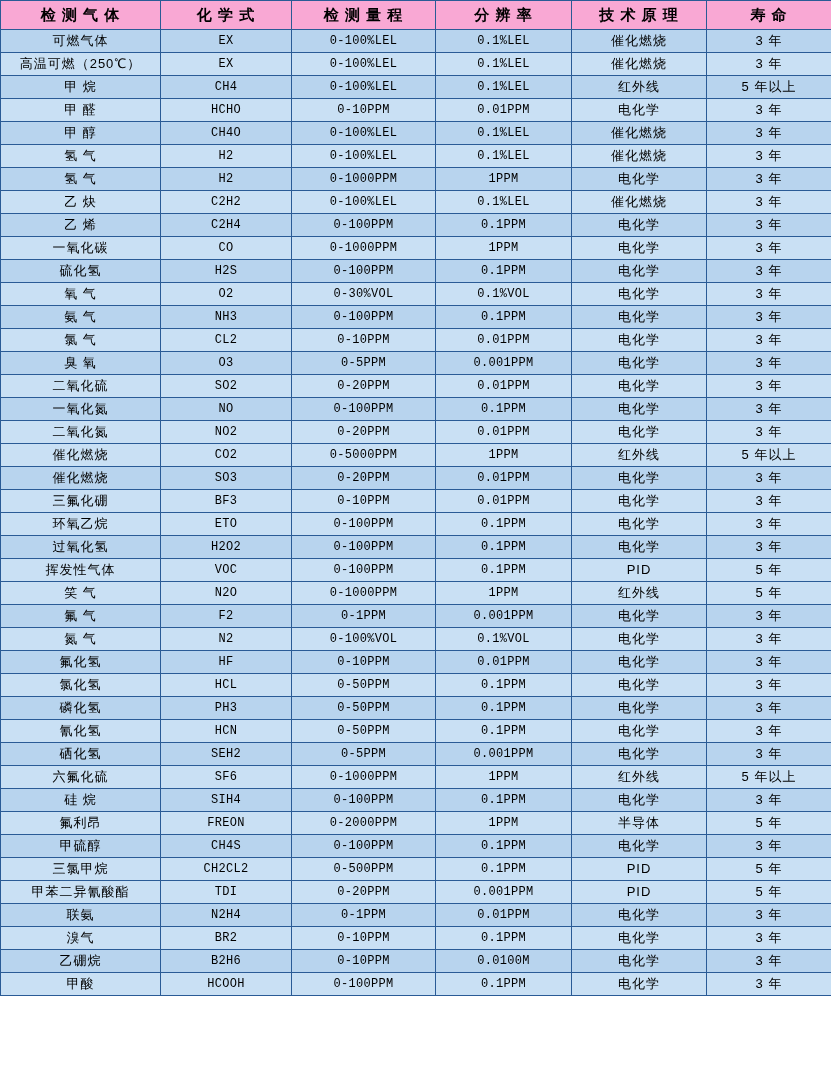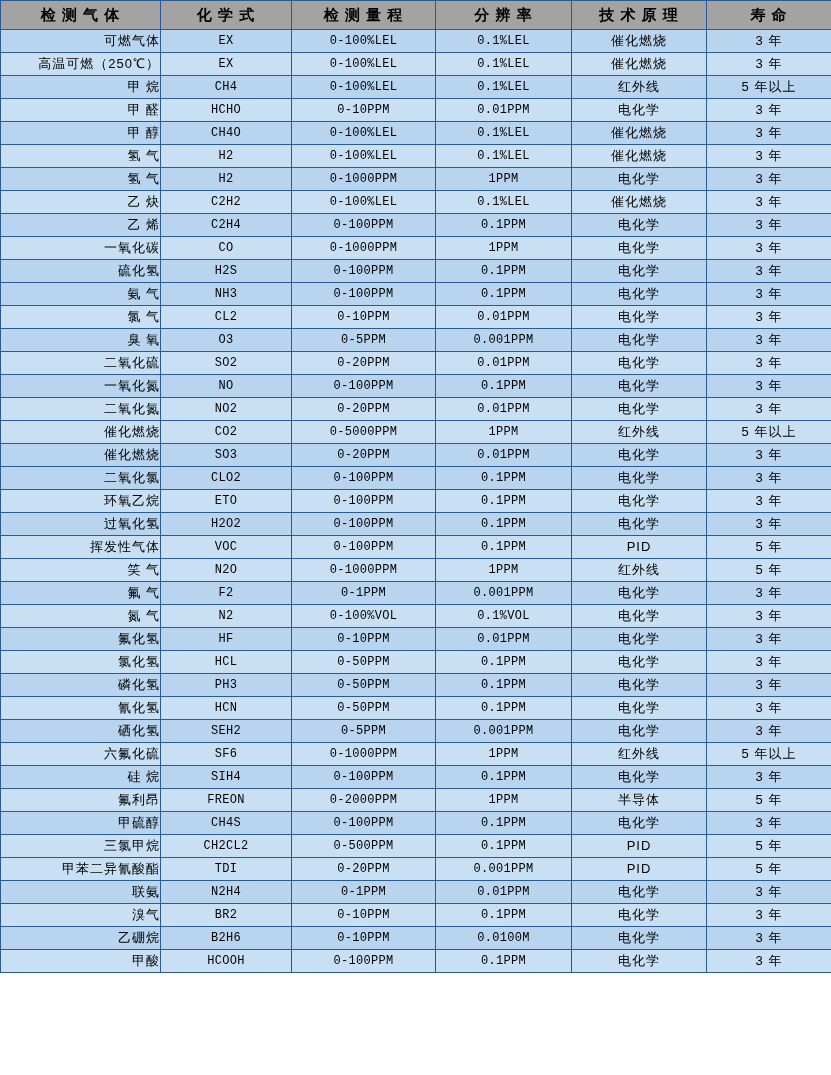--- a/index.html
+++ b/index.html
@@ -32,39 +32,38 @@
     text-align: center;
     vertical-align: middle;
     padding: 0;
     height: 22px;
     line-height: 20px;
     color: #000000;
     white-space: nowrap;
     overflow: hidden;
   }
   table.gas-table thead th {
-    background: #a3a3a3;
+    background: #f9a8d4;
     font-weight: bold;
     font-size: 15px;
     height: 28px;
     line-height: 26px;
     letter-spacing: 1px;
   }
   table.gas-table tbody td {
     font-size: 13px;
   }
   table.gas-table tbody tr.row-even td {
     background: #b8d4ee;
   }
   table.gas-table tbody tr.row-odd td {
     background: #c9e0f4;
   }
   table.gas-table tbody td.col-name {
     letter-spacing: 1px;
-    text-align: right;
   }
   table.gas-table tbody td.col-formula,
   table.gas-table tbody td.col-range,
   table.gas-table tbody td.col-res {
     font-family: "Liberation Mono", monospace;
     font-size: 12px;
     letter-spacing: 0.3px;
   }
   table.gas-table tbody td.col-life,
   table.gas-table tbody td.col-tech {
@@ -176,20 +175,28 @@
           <td class="col-life">3 年</td>
         </tr>
         <tr class="row-even">
           <td class="col-name">硫化氢</td>
           <td class="col-formula">H2S</td>
           <td class="col-range">0-100PPM</td>
           <td class="col-res">0.1PPM</td>
           <td class="col-tech">电化学</td>
           <td class="col-life">3 年</td>
         </tr>
+        <tr class="row-odd">
+          <td class="col-name">氧 气</td>
+          <td class="col-formula">O2</td>
+          <td class="col-range">0-30%VOL</td>
+          <td class="col-res">0.1%VOL</td>
+          <td class="col-tech">电化学</td>
+          <td class="col-life">3 年</td>
+        </tr>
         <tr class="row-even">
           <td class="col-name">氨 气</td>
           <td class="col-formula">NH3</td>
           <td class="col-range">0-100PPM</td>
           <td class="col-res">0.1PPM</td>
           <td class="col-tech">电化学</td>
           <td class="col-life">3 年</td>
         </tr>
         <tr class="row-odd">
           <td class="col-name">氯 气</td>
@@ -240,25 +247,25 @@
           <td class="col-life">5 年以上</td>
         </tr>
         <tr class="row-even">
           <td class="col-name">催化燃烧</td>
           <td class="col-formula">SO3</td>
           <td class="col-range">0-20PPM</td>
           <td class="col-res">0.01PPM</td>
           <td class="col-tech">电化学</td>
           <td class="col-life">3 年</td>
         </tr>
-        <tr class="row-even">
-          <td class="col-name">二氧化氯</td>
-          <td class="col-formula">CLO2</td>
-          <td class="col-range">0-100PPM</td>
-          <td class="col-res">0.1PPM</td>
+        <tr class="row-odd">
+          <td class="col-name">三氟化硼</td>
+          <td class="col-formula">BF3</td>
+          <td class="col-range">0-10PPM</td>
+          <td class="col-res">0.01PPM</td>
           <td class="col-tech">电化学</td>
           <td class="col-life">3 年</td>
         </tr>
         <tr class="row-odd">
           <td class="col-name">环氧乙烷</td>
           <td class="col-formula">ETO</td>
           <td class="col-range">0-100PPM</td>
           <td class="col-res">0.1PPM</td>
           <td class="col-tech">电化学</td>
           <td class="col-life">3 年</td>

